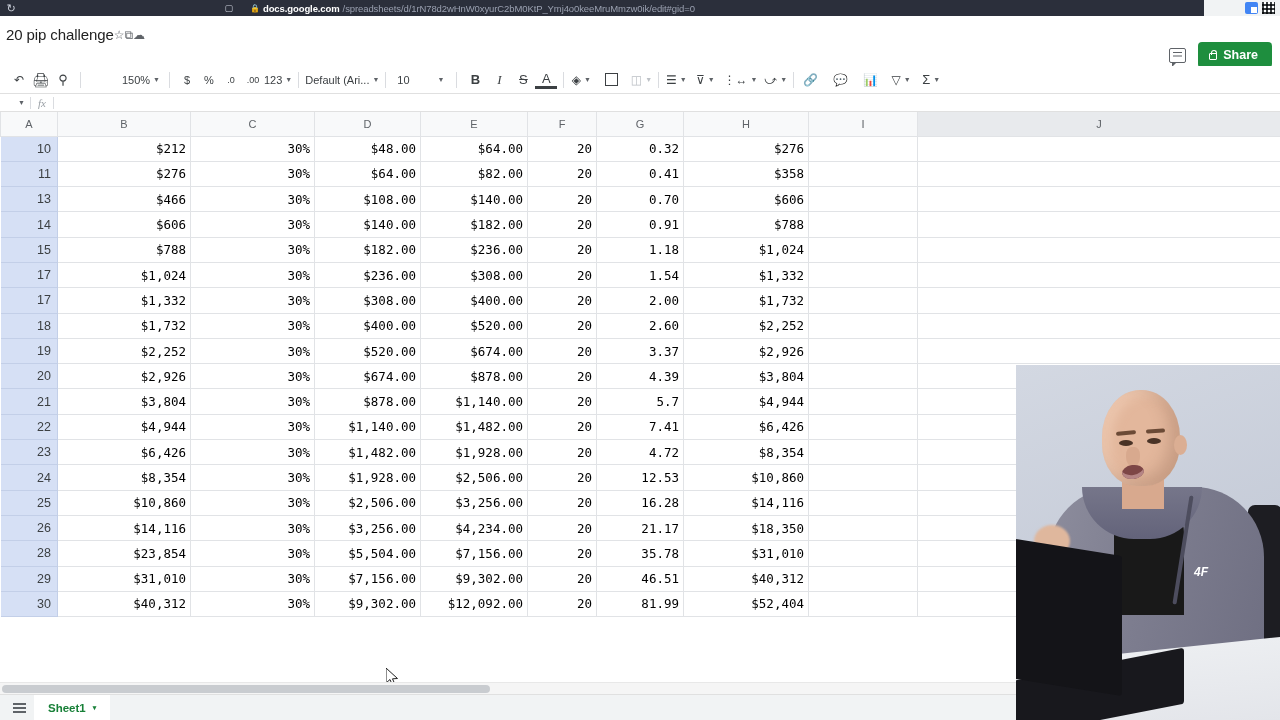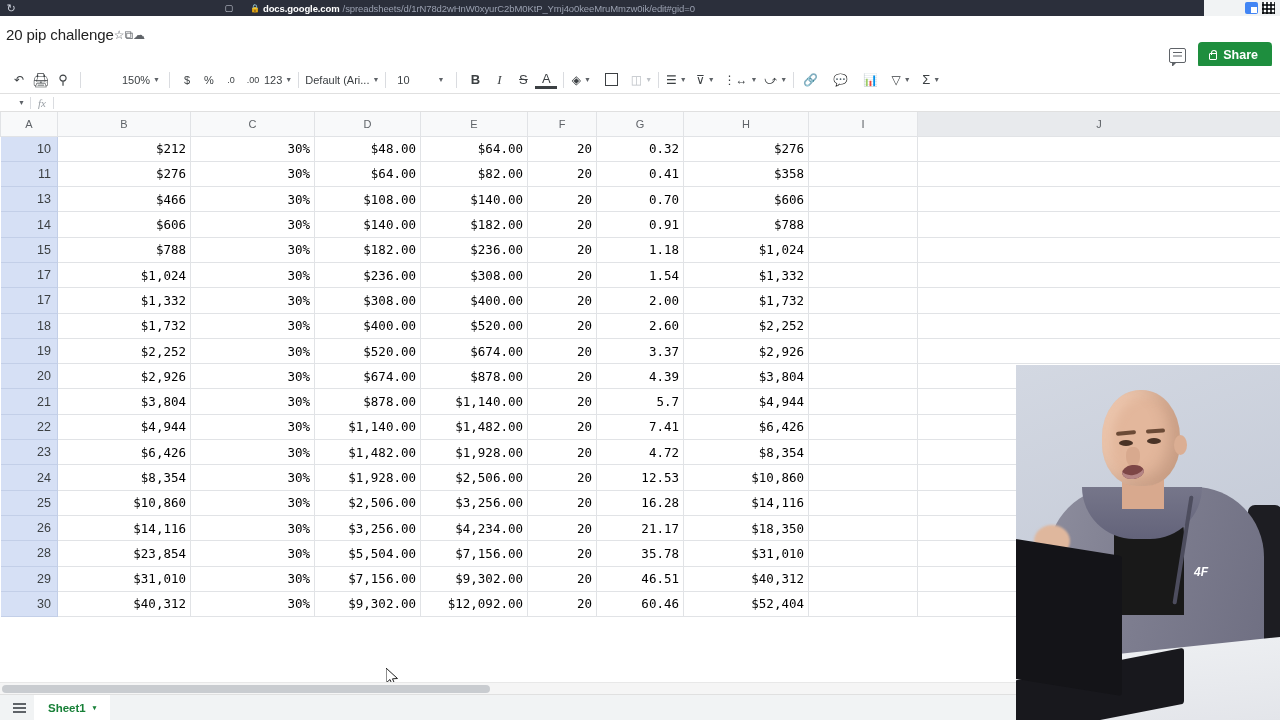--- a/index.html
+++ b/index.html
@@ -578,21 +578,21 @@
           <td class="cell empty"></td>
           <td class="cell empty"></td>
         </tr>
         <tr>
           <td class="rowhdr">30</td>
           <td class="cell">$40,312</td>
           <td class="cell">30%</td>
           <td class="cell">$9,302.00</td>
           <td class="cell">$12,092.00</td>
           <td class="cell">20</td>
-          <td class="cell">60.46</td>
+          <td class="cell">81.99</td>
           <td class="cell">$52,404</td>
           <td class="cell empty"></td>
           <td class="cell empty"></td>
         </tr>
       </tbody>
   </table>
 
   <svg id="mouse-cursor" viewBox="0 0 14 20">
     <polygon points="0,0 0,15 4,11.5 6.5,17.5 9,16.5 6.5,10.8 11.5,10.5" fill="#fff" stroke="#222" stroke-width="1"></polygon>
   </svg>

